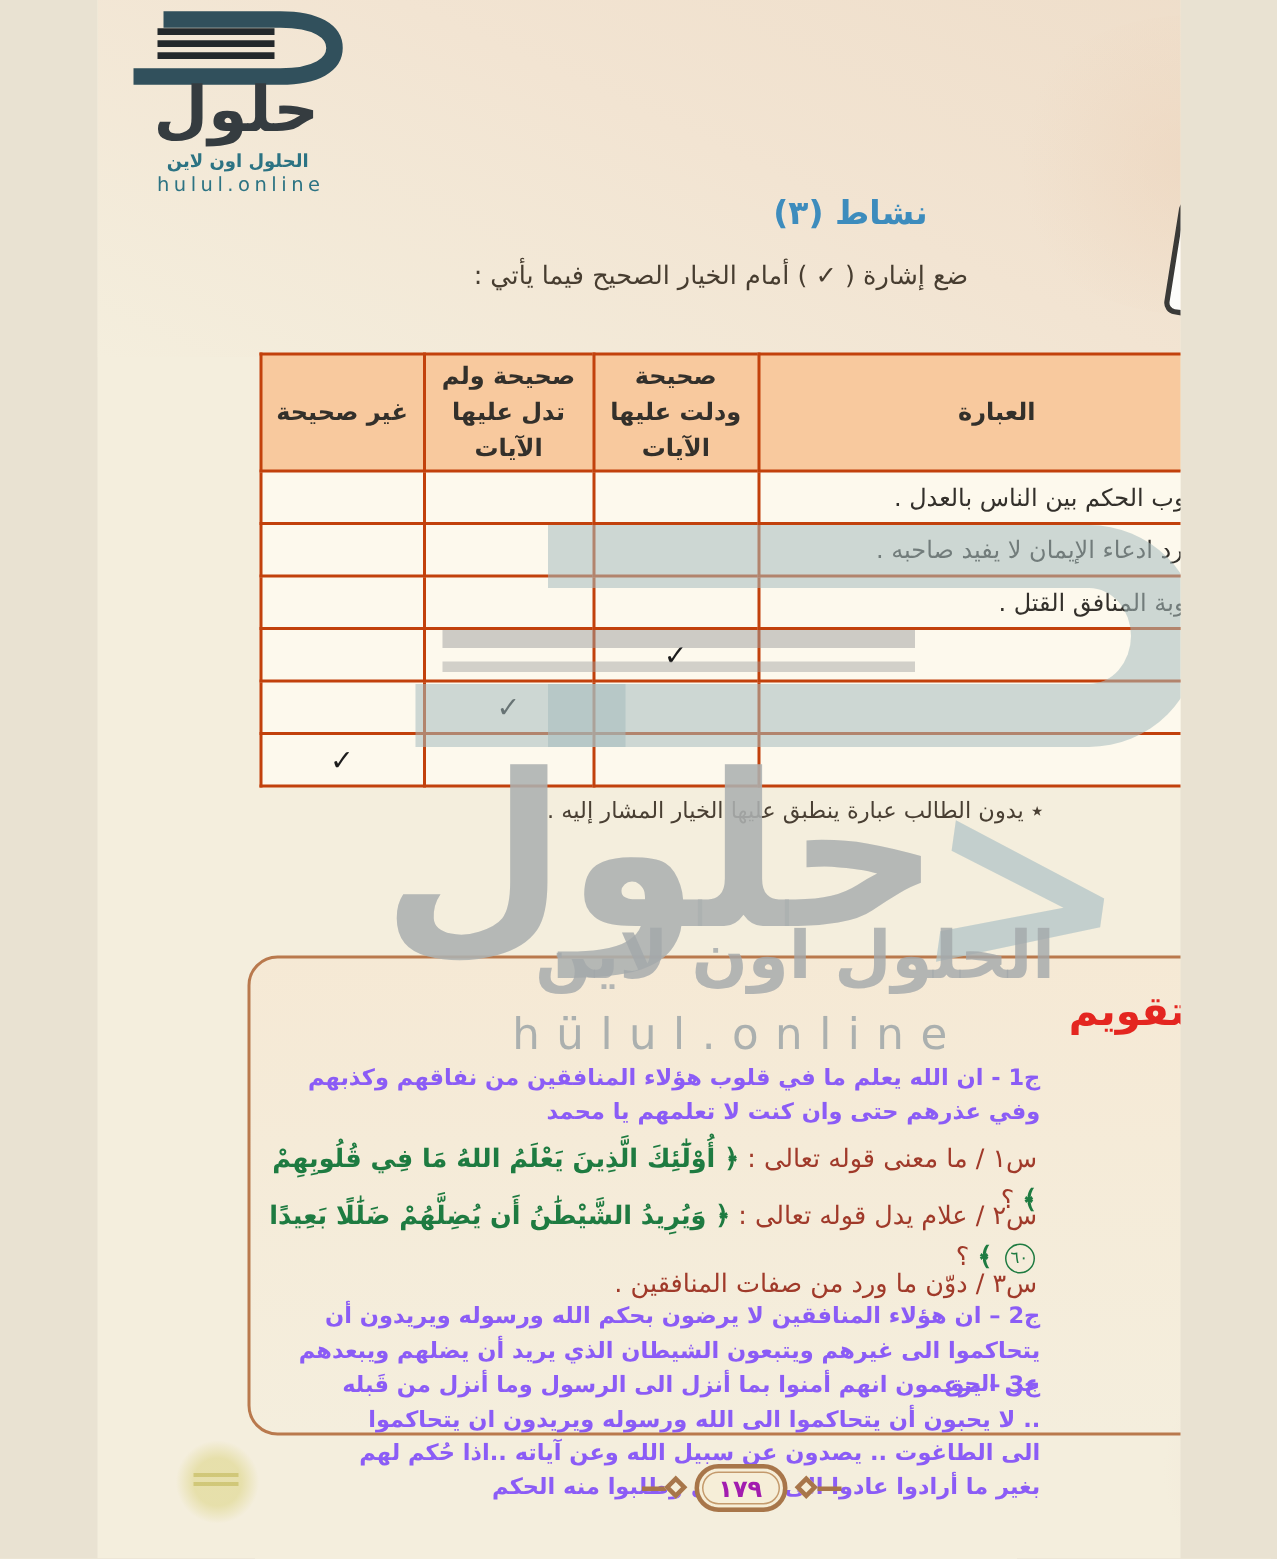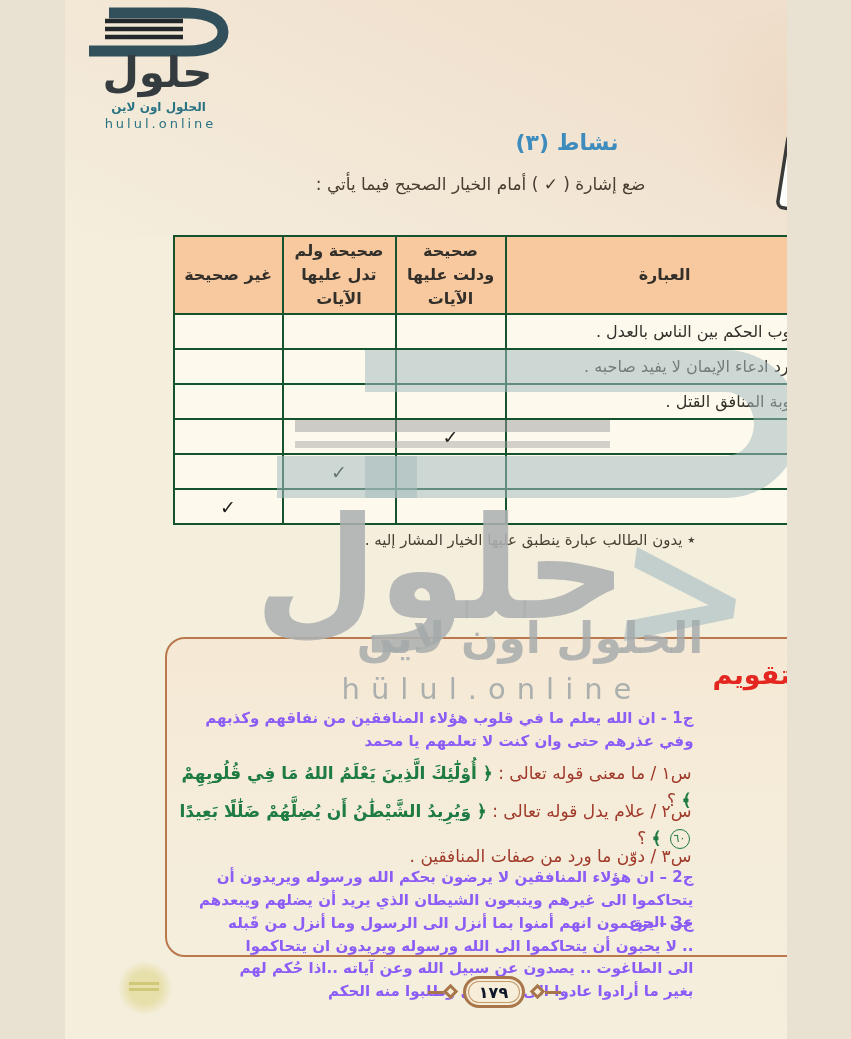--- a/index.html
+++ b/index.html
@@ -25,21 +25,21 @@
   
   .activity-title { position:absolute; right:168px; top:130px; font-size:22px; font-weight:bold;
     color:#3d8cbd; direction:rtl; }
   .activity-instruction { position:absolute; right:141px; top:174px; font-size:17px;
     color:#473d30; direction:rtl; }
   .notepad { position:absolute; left:712px; top:134px; transform:rotate(9deg); }
 
   
   .wtable { position:absolute; left:108px; top:235px; width:650px; border-collapse:collapse;
     table-layout:fixed; direction:rtl; z-index:1; }
-  .wtable th, .wtable td { border:2px solid #14532d; }
+  .wtable th, .wtable td { border:2px solid #c2410c; }
   .wtable th { background:#f8c99e; height:70px; font-size:16px; font-weight:bold;
     color:#33302b; text-align:center; line-height:1.5; padding:2px 6px; }
   .wtable td { background:#fdf9ed; height:35px; font-size:16px; color:#33302b; }
   .wtable td.stmt { text-align:right; padding-right:14px; }
   .wtable td.chk { text-align:center; font-size:19px; font-weight:bold; color:#1c1c1c; }
 
   .footnote { position:absolute; right:91px; top:531px; direction:rtl; font-size:15px; color:#493f33; }
 
   
   .wm { pointer-events:none; }
@@ -89,21 +89,21 @@
     color:#1e7b41; vertical-align:middle; margin:0 2px; }
   .a1 { top:707px; } .q1 { top:760px; } .q2 { top:798px; } .q3 { top:843px; }
   .a2 { top:866px; } .a3 { top:912px;margin-left:40px; }
 
   
   .pageno-wrap { position:absolute; left:0; right:0; top:974px; height:40px; z-index:8; }
   .cartouche { position:absolute; left:398px; top:2px; width:62px; height:32px;
     background:#f6eed8; border:3px solid #a8764a; border-radius:16px;
     box-shadow:inset 0 0 0 2px #f6eed8, inset 0 0 0 3px #c49a6c;
     display:flex; align-items:center; justify-content:center;
-    font-size:16px; font-weight:bold; color:#0f172a; }
+    font-size:16px; font-weight:bold; color:#a21caf; }
   .finial { position:absolute; top:12px; width:11px; height:11px; background:#f6eed8;
     border:3px solid #a8764a; transform:rotate(45deg); }
   .finial-line { position:absolute; top:17px; width:16px; height:3px; background:#a8764a; }
   .fin-l1 { left:380px; } .fin-r1 { left:467px; }
   .fl-l { left:363px; } .fl-r { left:480px; }
 
   .corner-ornament { position:absolute; left:52px; top:960px; width:56px; height:56px; z-index:3;
     background:radial-gradient(circle, rgba(214,206,110,0.45) 0 40%, rgba(214,206,110,0.15) 60%, transparent 70%);
     border-radius:50%; }
   .corner-ornament::after { content:""; position:absolute; left:12px; top:22px; width:30px; height:12px;

